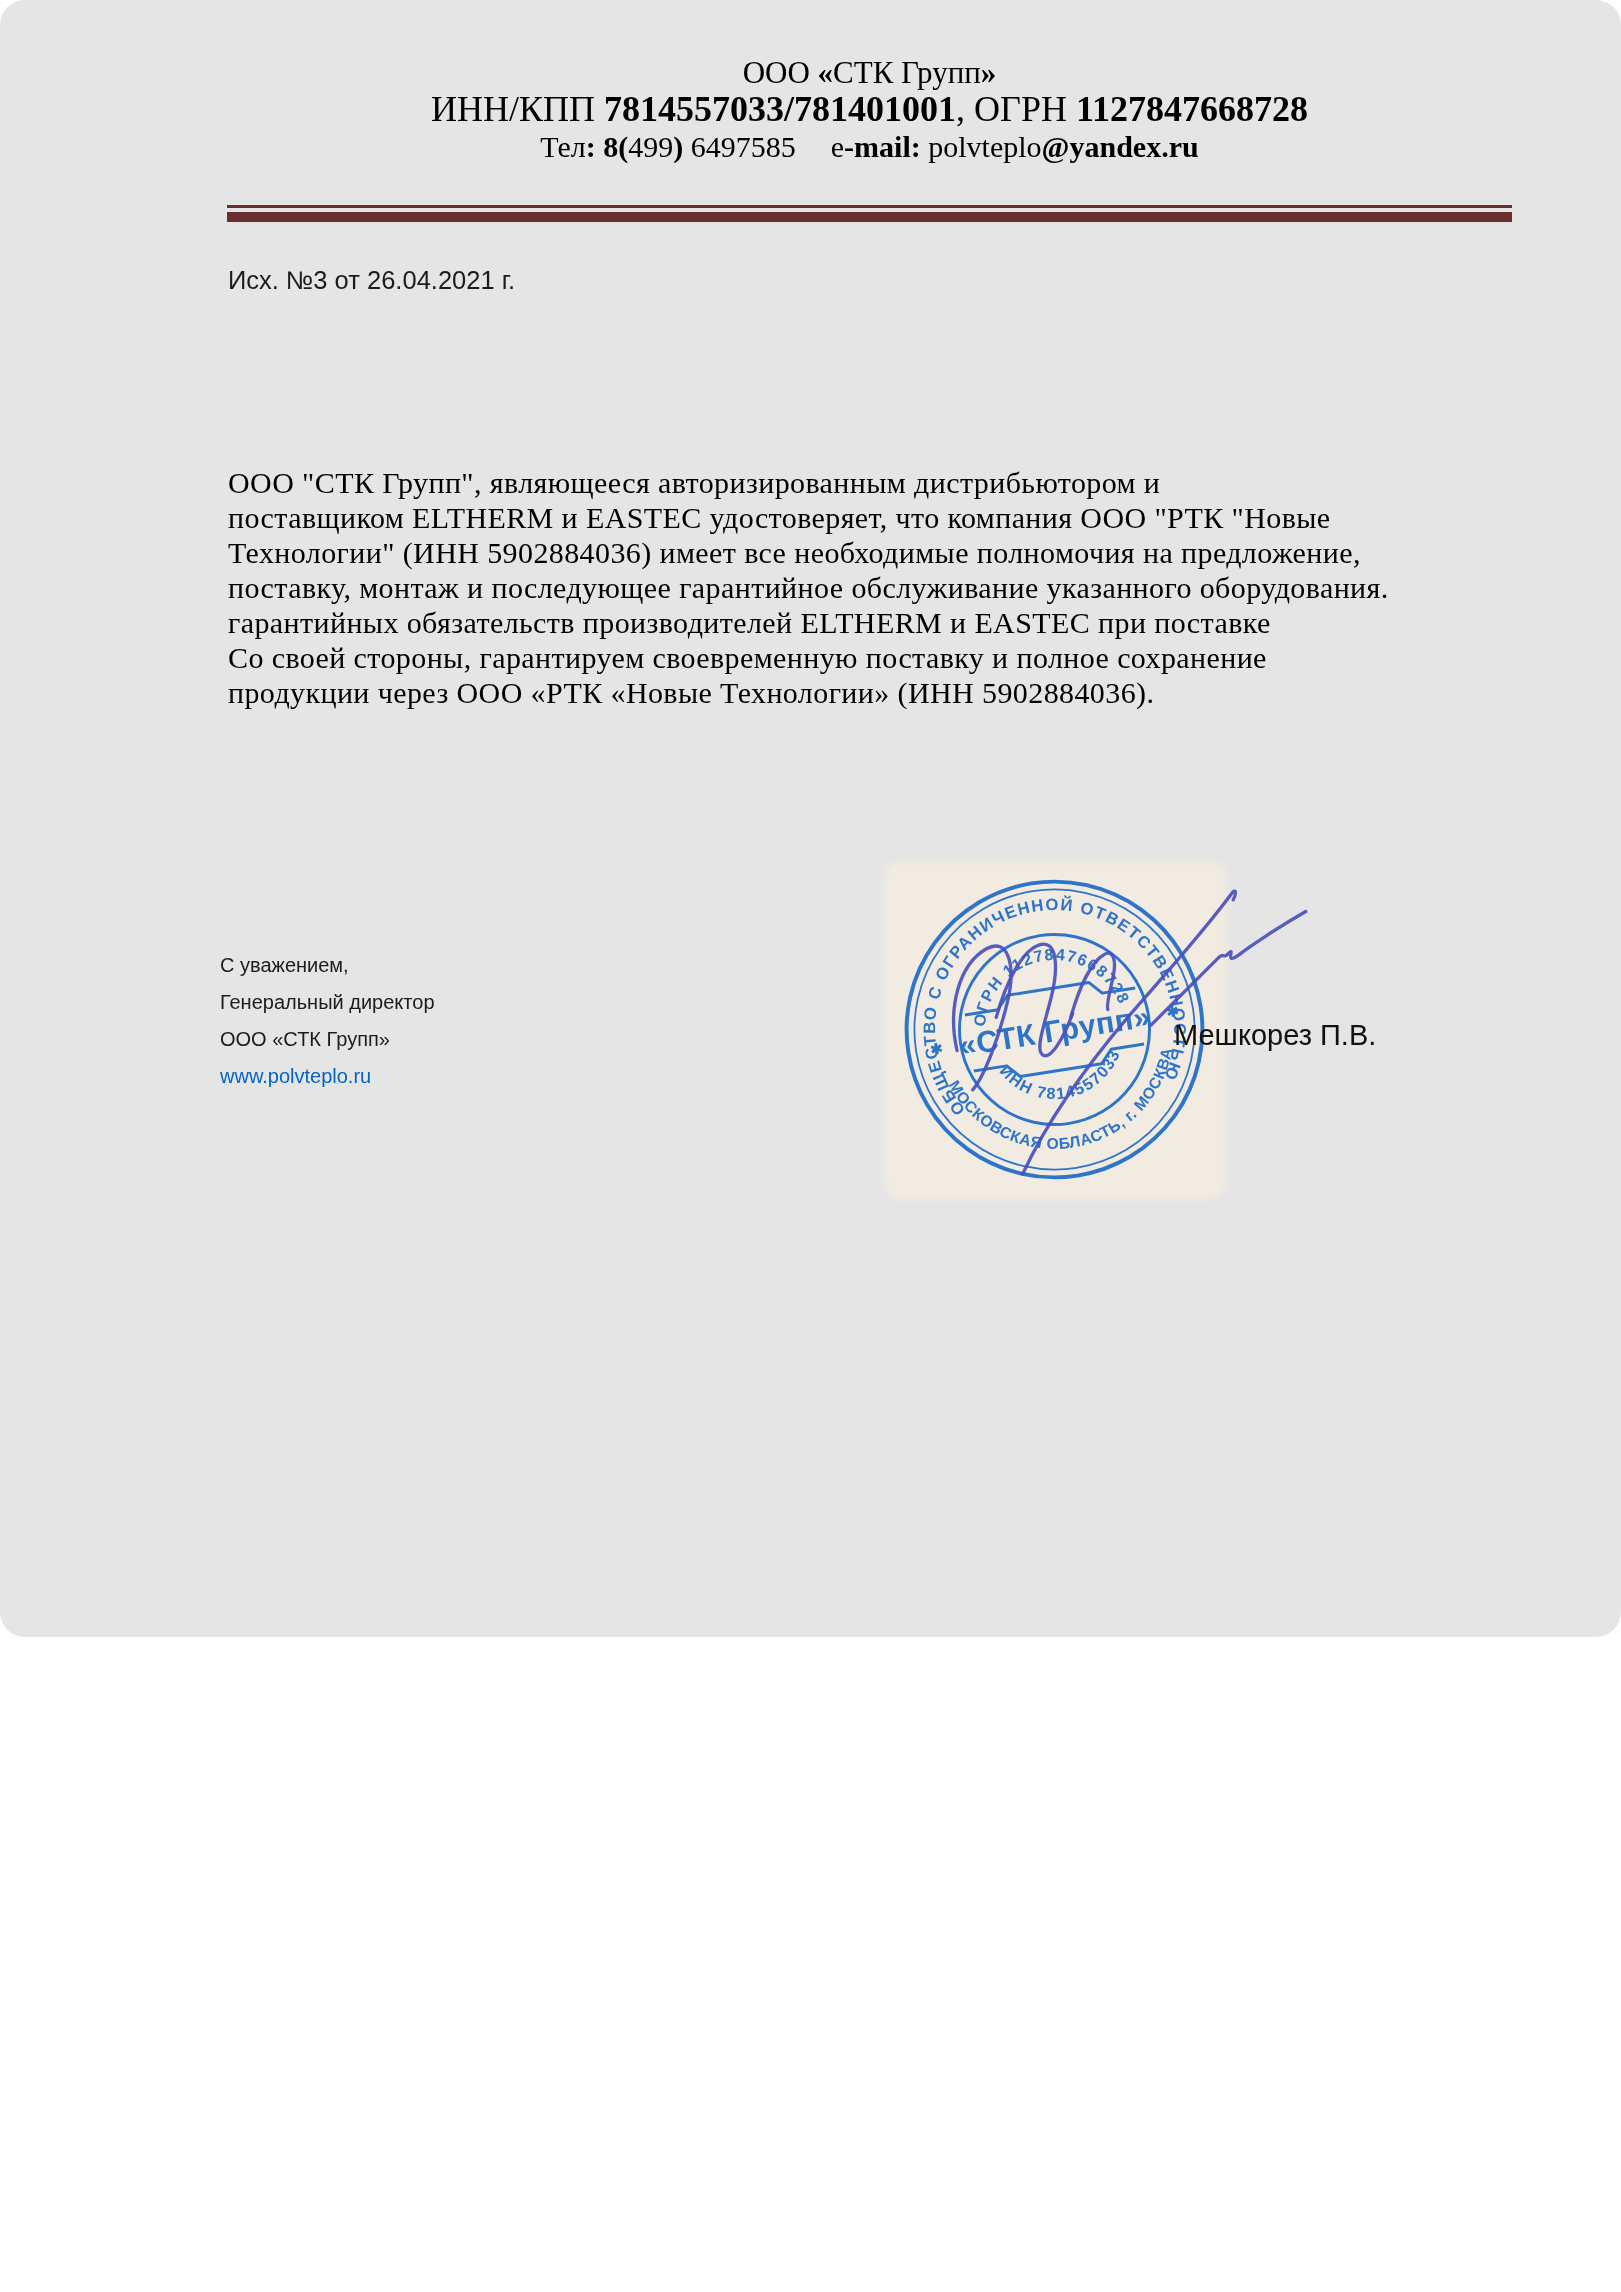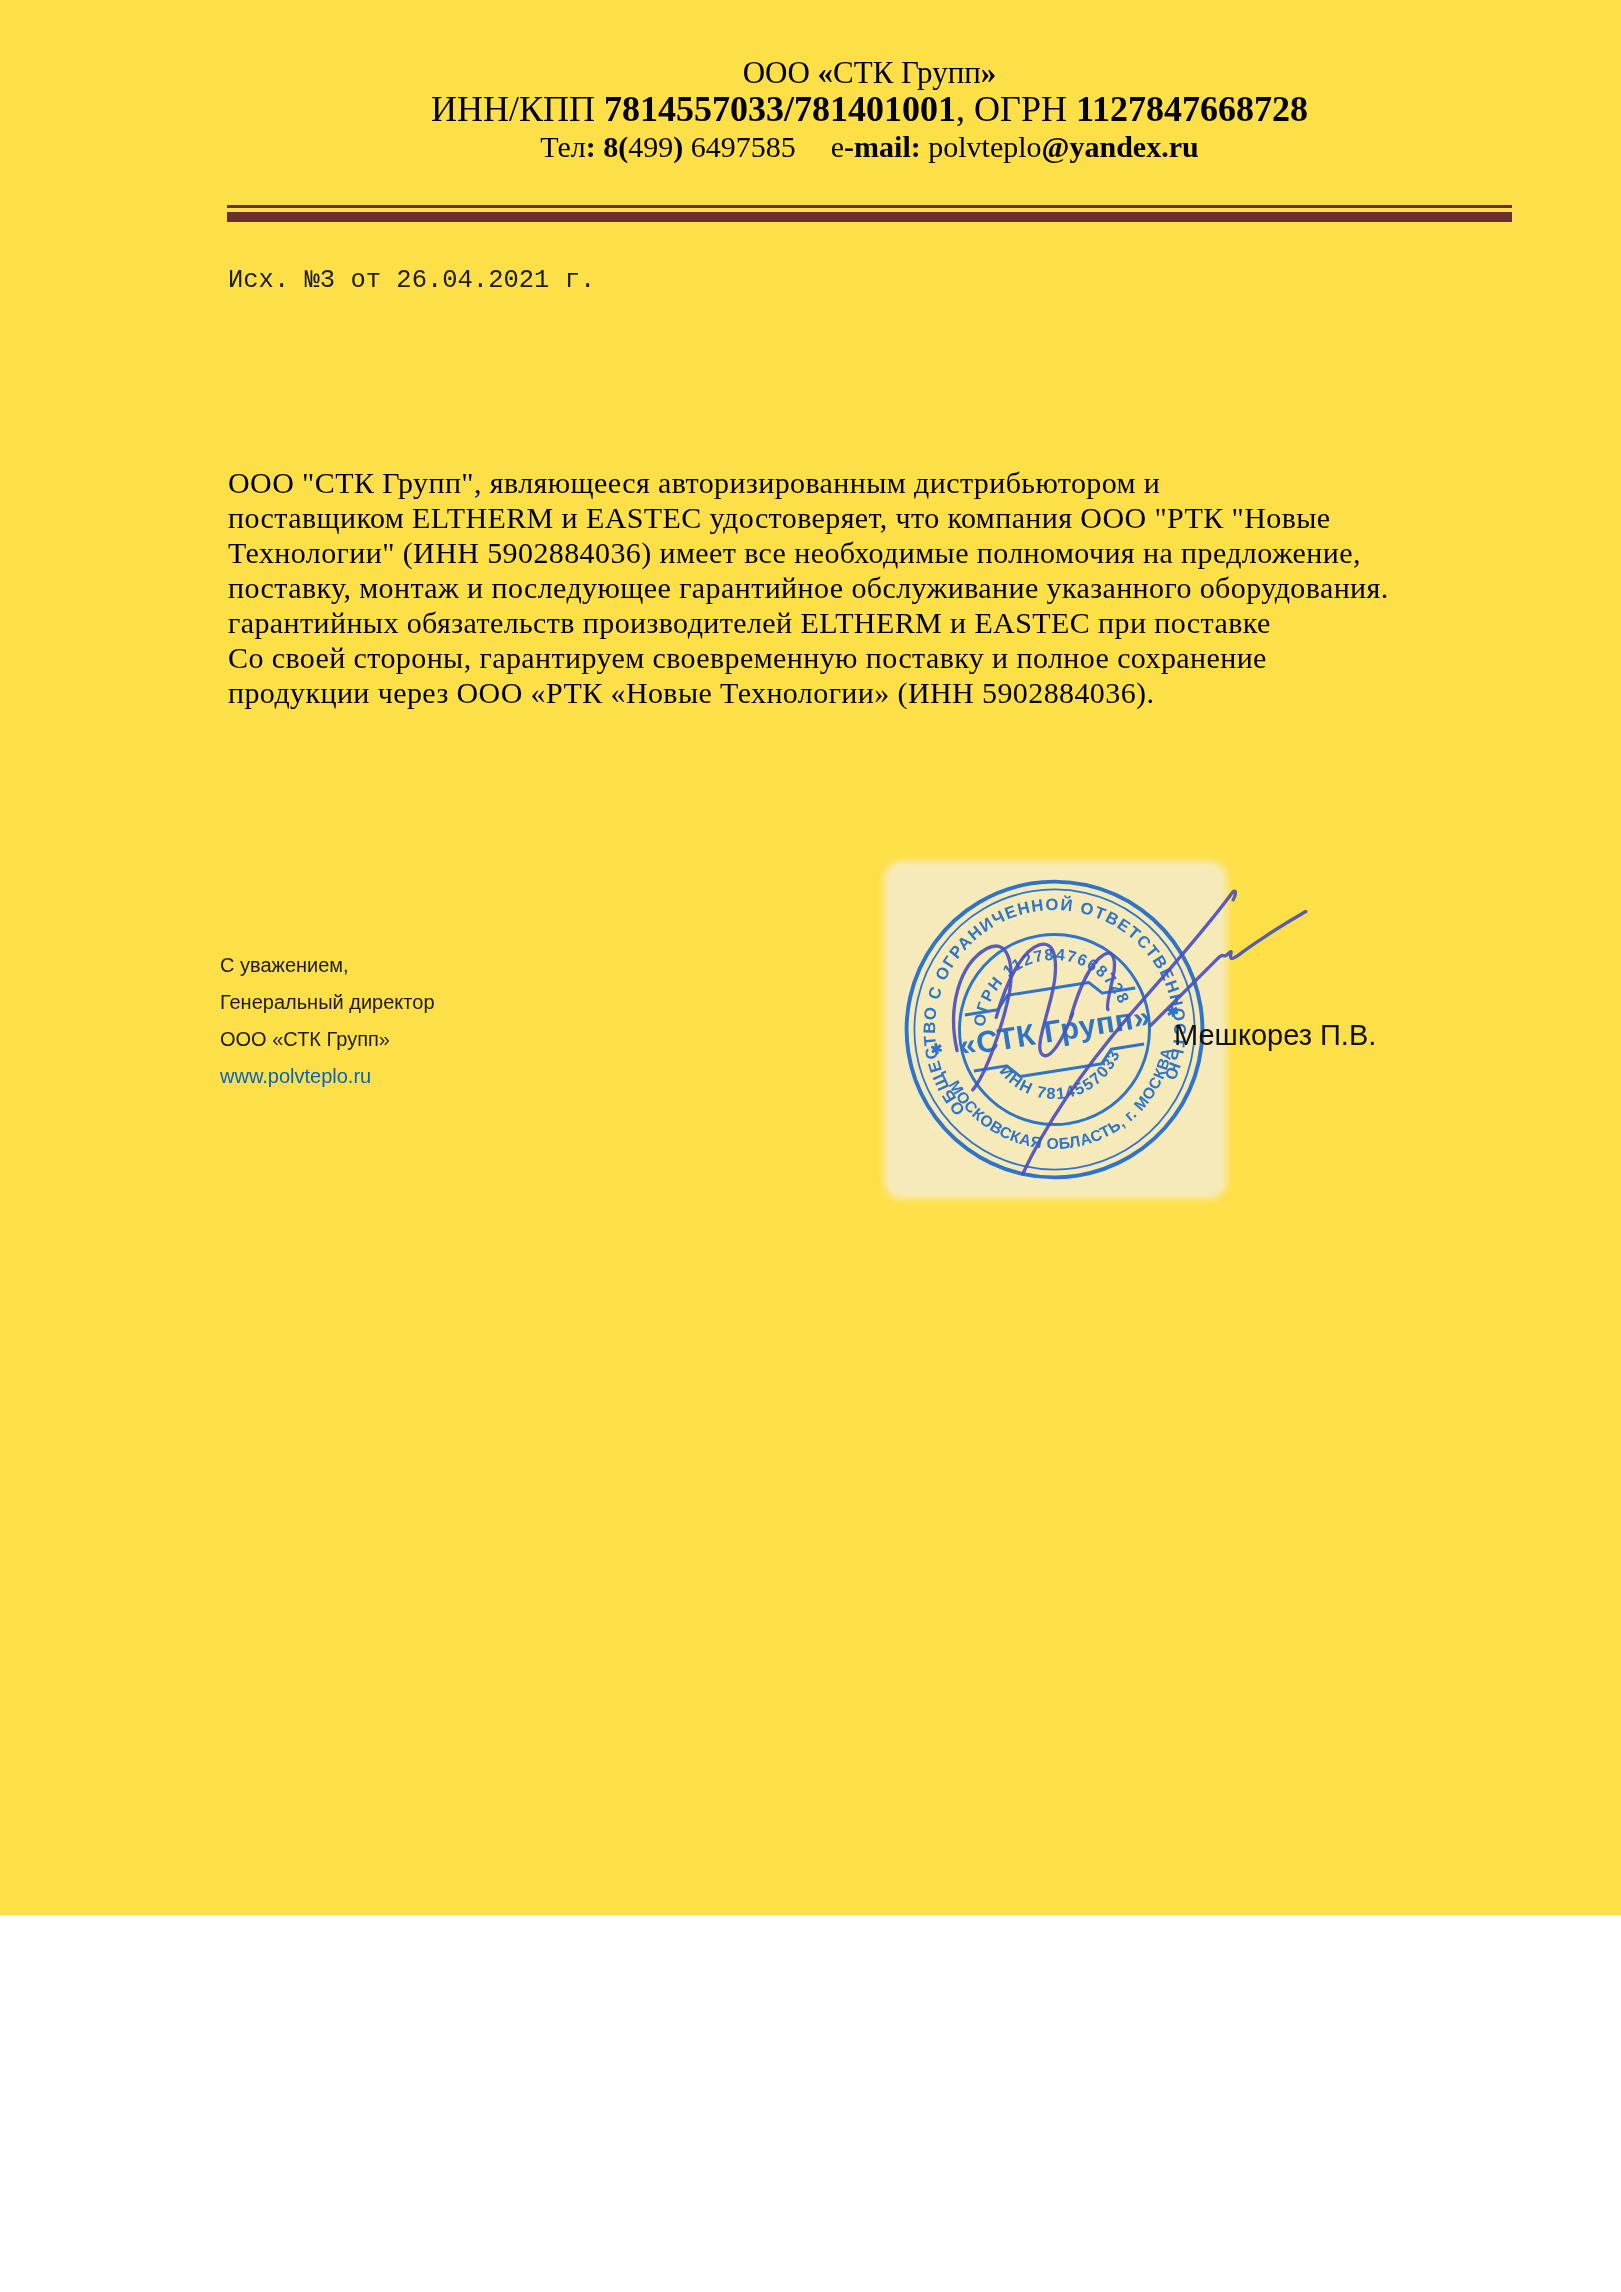--- a/index.html
+++ b/index.html
@@ -1,31 +1,31 @@
 <!DOCTYPE html>
 <html><head>
 <meta charset="utf-8">
 <style>
   html,body{margin:0;padding:0;background:#ffffff;}
-  .page{position:relative;width:1621px;height:1915px;background:#fde047;overflow:hidden;
-        font-family:"Liberation Serif",serif;color:#000;}
+  .page{position:relative;width:1621px;height:1637px;background:#e5e5e5;overflow:hidden;
+        font-family:"Liberation Serif",serif;color:#000;border-radius:25px;}
 
   
   .letterhead{position:absolute;left:227px;top:0;width:1285px;text-align:center;color:#000;}
   .lh1{margin-top:55px;font-size:31px;line-height:35px;}
   .lh2{font-size:36px;line-height:39px;}
   .lh3{font-size:30px;line-height:35px;}
   .letterhead b{font-weight:bold;}
   .gap-left{margin-left:35px;}
 
   .rule-thin{position:absolute;left:227px;top:205px;width:1285px;height:2.9px;background:#6b2e2e;}
   .rule-thick{position:absolute;left:227px;top:212px;width:1285px;height:9.8px;background:#6b2e2e;}
 
   
-  .ref{position:absolute;left:228px;top:266px;font-family:Liberation Mono, monospace;
+  .ref{position:absolute;left:228px;top:266px;font-family:Liberation Sans, sans-serif;
        font-size:25.5px;color:#1c1c1c;}
 
   
   .body-text{position:absolute;left:228px;top:465px;width:1274px;
              font-size:30px;line-height:35px;letter-spacing:0.4px;color:#000;}
   .body-text div{white-space:nowrap;}
 
   
   .signoff{position:absolute;left:220px;top:947px;font-family:"Liberation Sans",sans-serif;
            font-size:20px;line-height:37px;color:#1c1c1c;}

